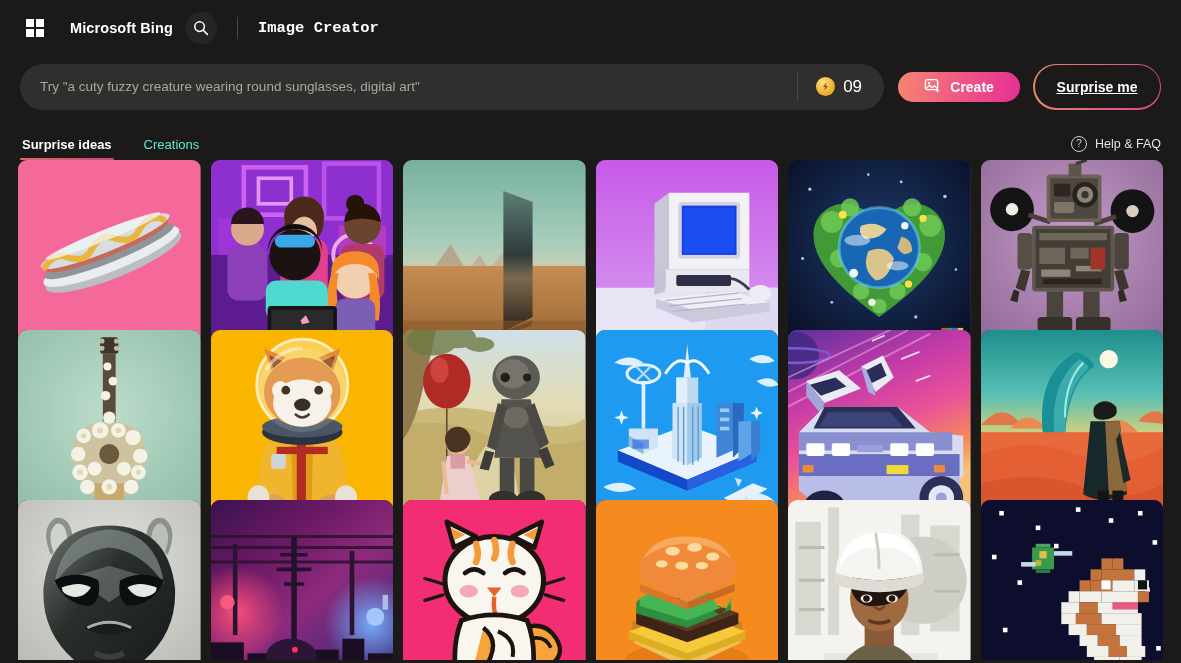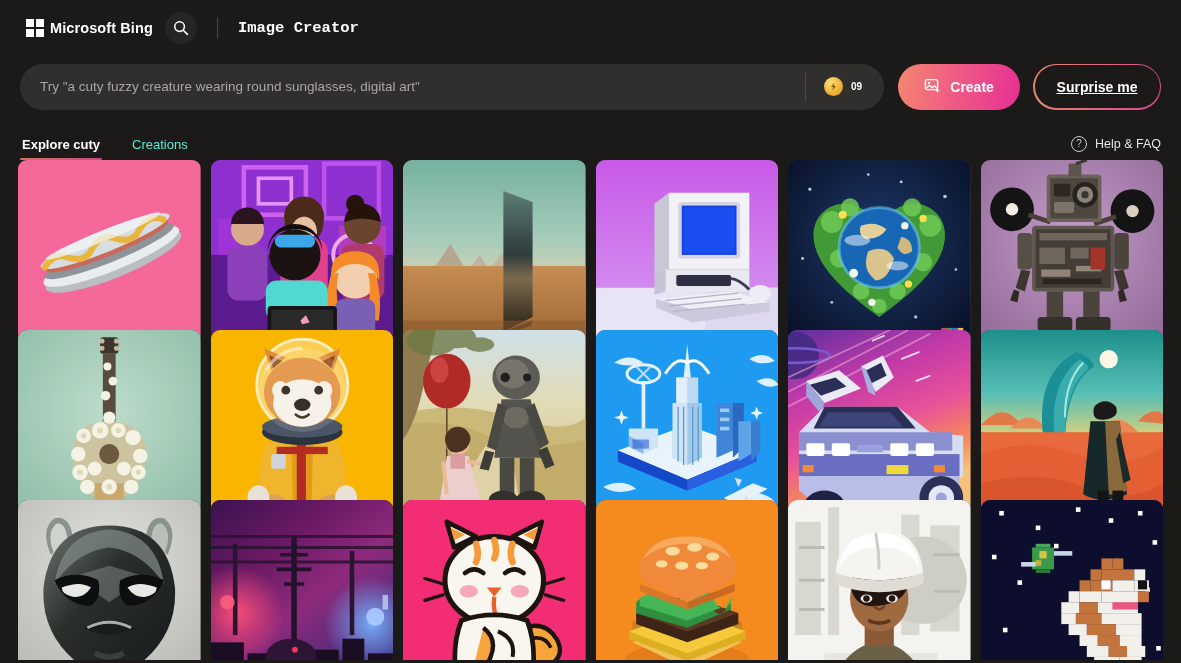--- a/index.html
+++ b/index.html
@@ -17,21 +17,21 @@
   .header {
     height: 55px;
     background: #1b1a19;
     display: flex;
     align-items: center;
     padding: 0 18px 0 26px;
   }
   .brand-block {
     display: flex;
     align-items: center;
-    gap: 6px;
+    gap: 26px;
   }
   .ms-logo {
     width: 18px; height: 18px;
     display: grid;
     grid-template-columns: 8px 8px;
     grid-template-rows: 8px 8px;
     gap: 2px;
   }
   .ms-logo i { display: block; background: #ffffff; }
   .brand-text {
@@ -171,23 +171,23 @@
   }
   .coin {
     width: 19px; height: 19px;
     border-radius: 50%;
     background: radial-gradient(circle at 35% 30%, #ffdf7a, #e9a927 70%);
     display: flex;
     align-items: center;
     justify-content: center;
     flex-shrink: 0;
   }
-  .boost-count { font-size: 10px; color: #ffffff; font-weight: 700; }
+  .boost-count { font-size: 17px; color: #ffffff; font-weight: 400; }
   .btn-create {
-    height: 46px;
+    height: 30px;
     min-width: 122px;
     margin-left: 14px;
     border: none;
     border-radius: 24px;
     background: linear-gradient(100deg, #f5866f 0%, #ef5a85 48%, #e62f93 100%);
     color: #ffffff;
     font-size: 14px;
     font-weight: 600;
     font-family: "Liberation Sans", sans-serif;
     display: flex;
@@ -341,21 +341,21 @@
     </span>
     <span>Create</span>
   </button>
 
   <div class="surprise-wrap">
     <button class="surprise-inner">Surprise me</button>
   </div>
 </div>
 
 <div class="tabs-row">
-  <button class="tab active">Explore cuty</button>
+  <button class="tab active">Surprise ideas</button>
   <button class="tab">Creations</button>
   <div class="help-link">
     <span class="qmark">?</span>
     <span>Help &amp; FAQ</span>
   </div>
 </div>
 
 <div class="gallery">
 
   <div class="tile" title="Chrome metallic hot dog with mustard on hot pink background" aria-label="Chrome metallic hot dog with mustard on hot pink background">

